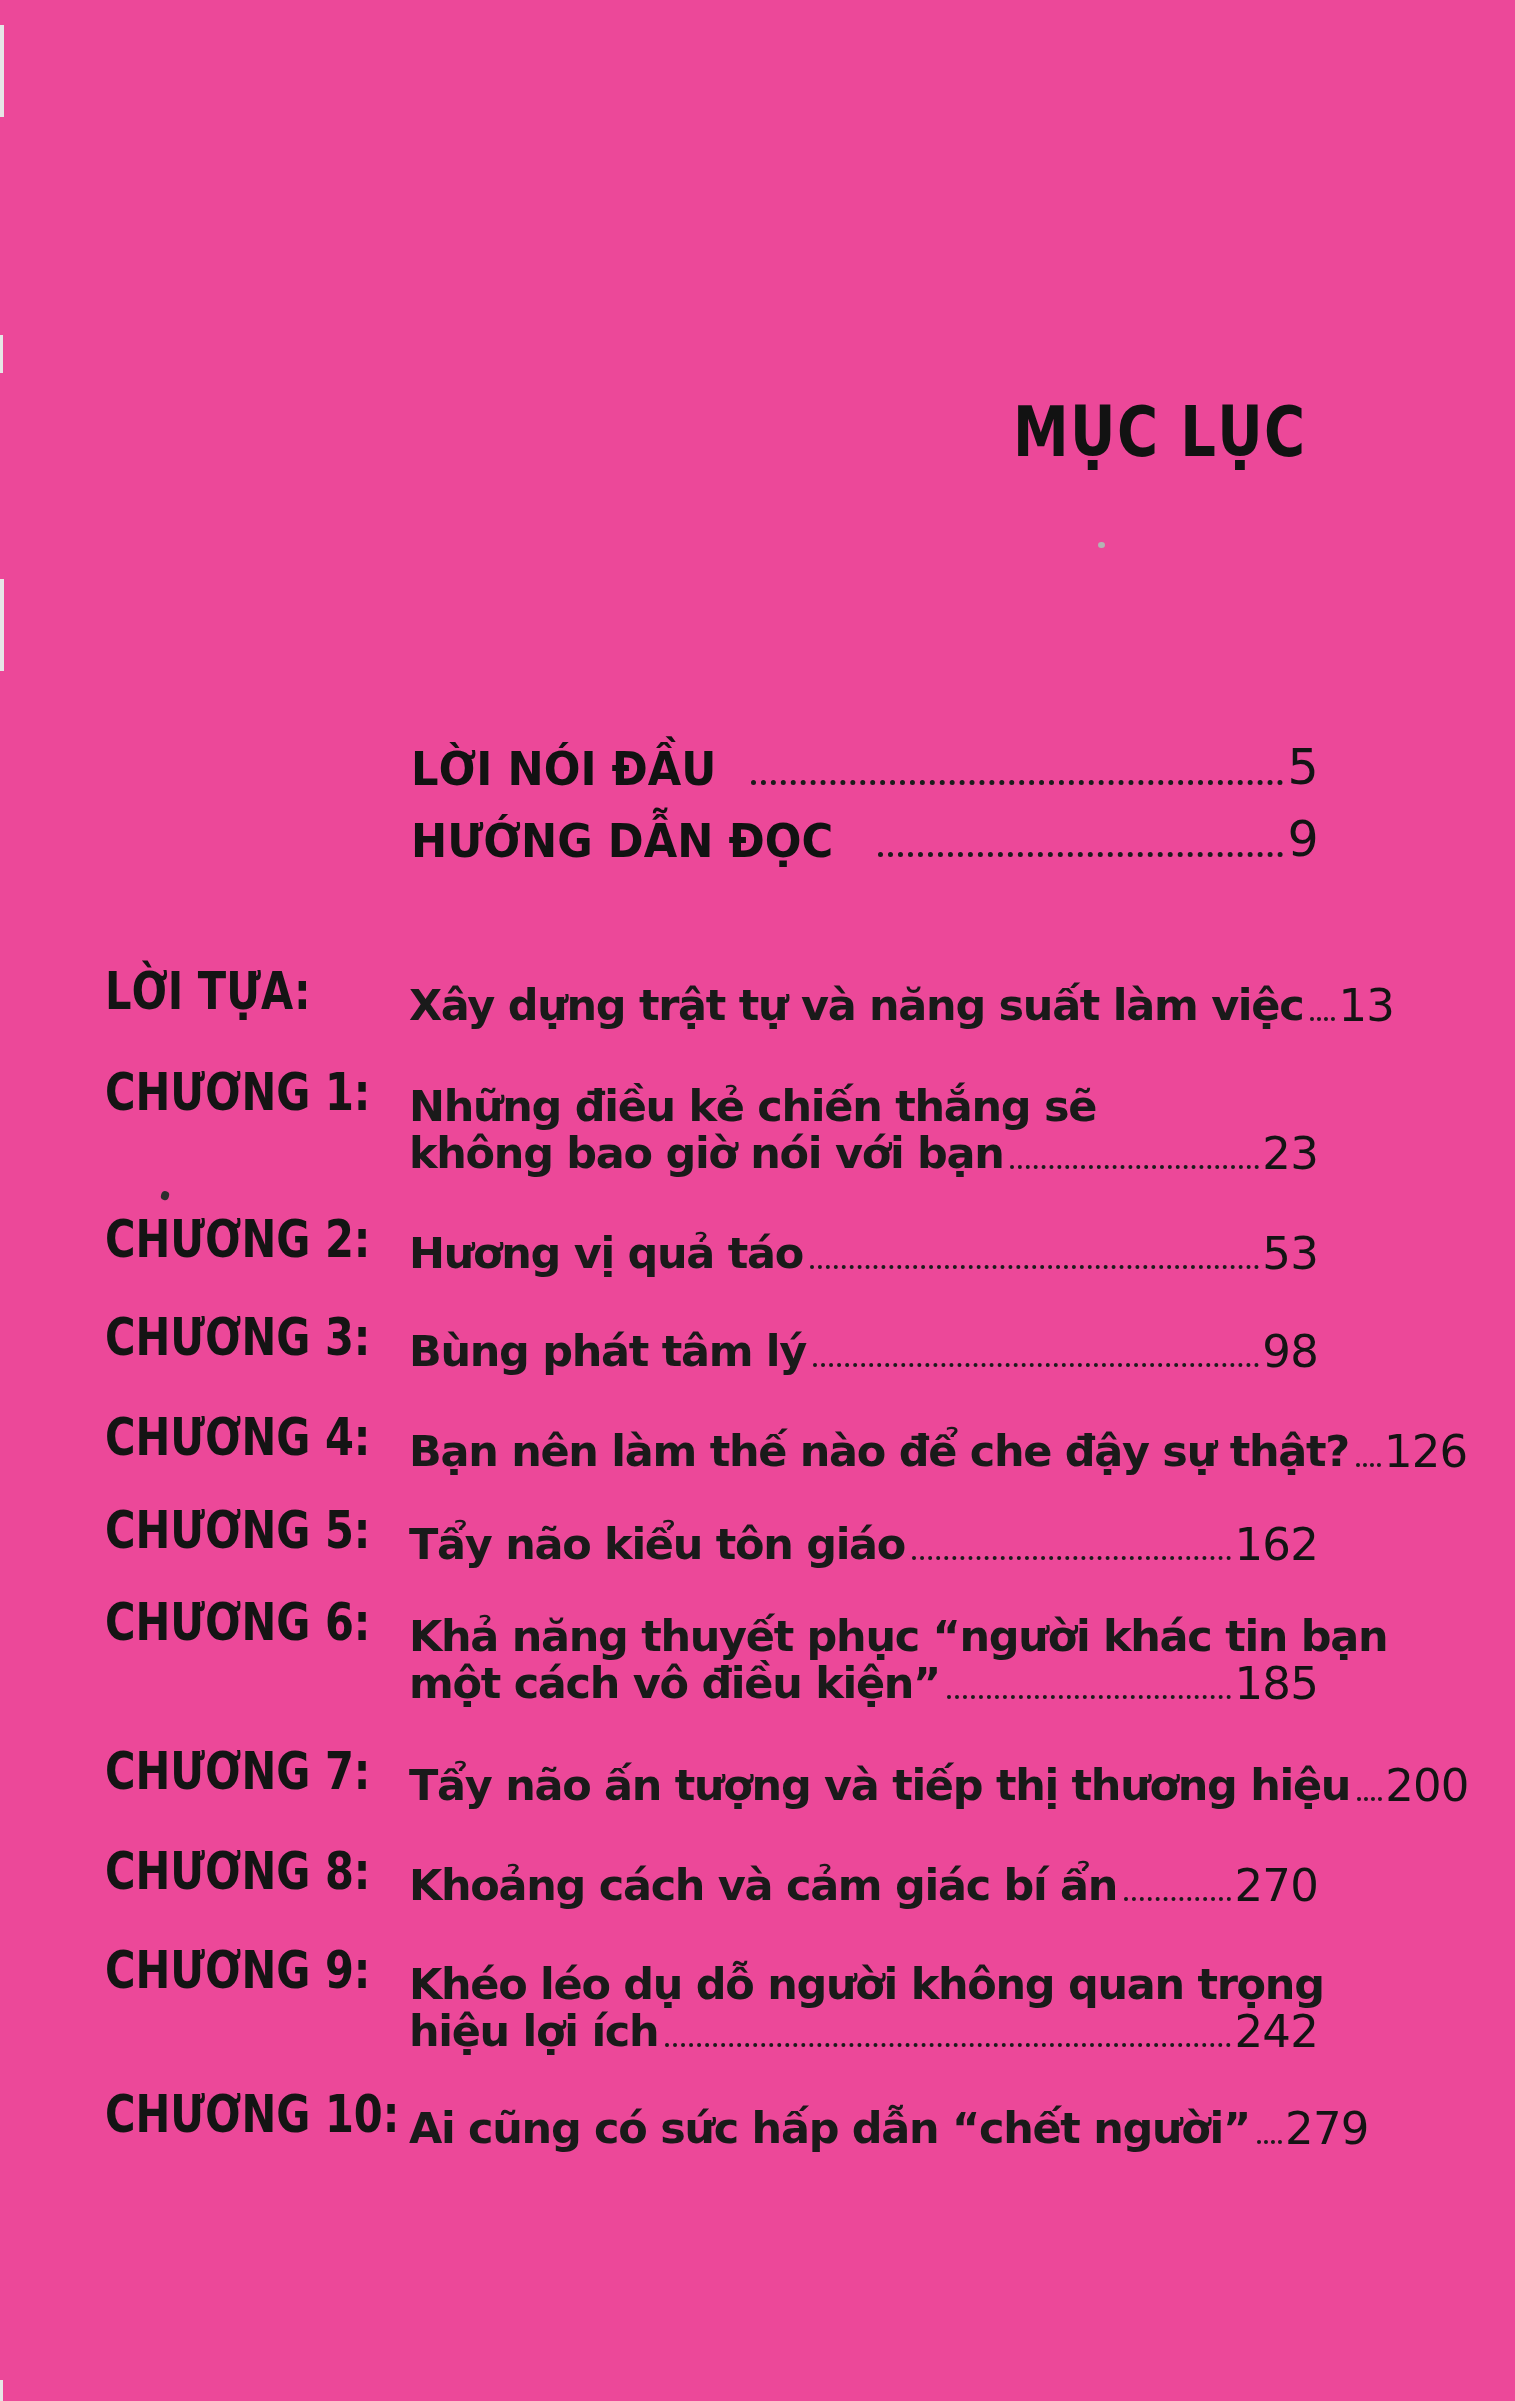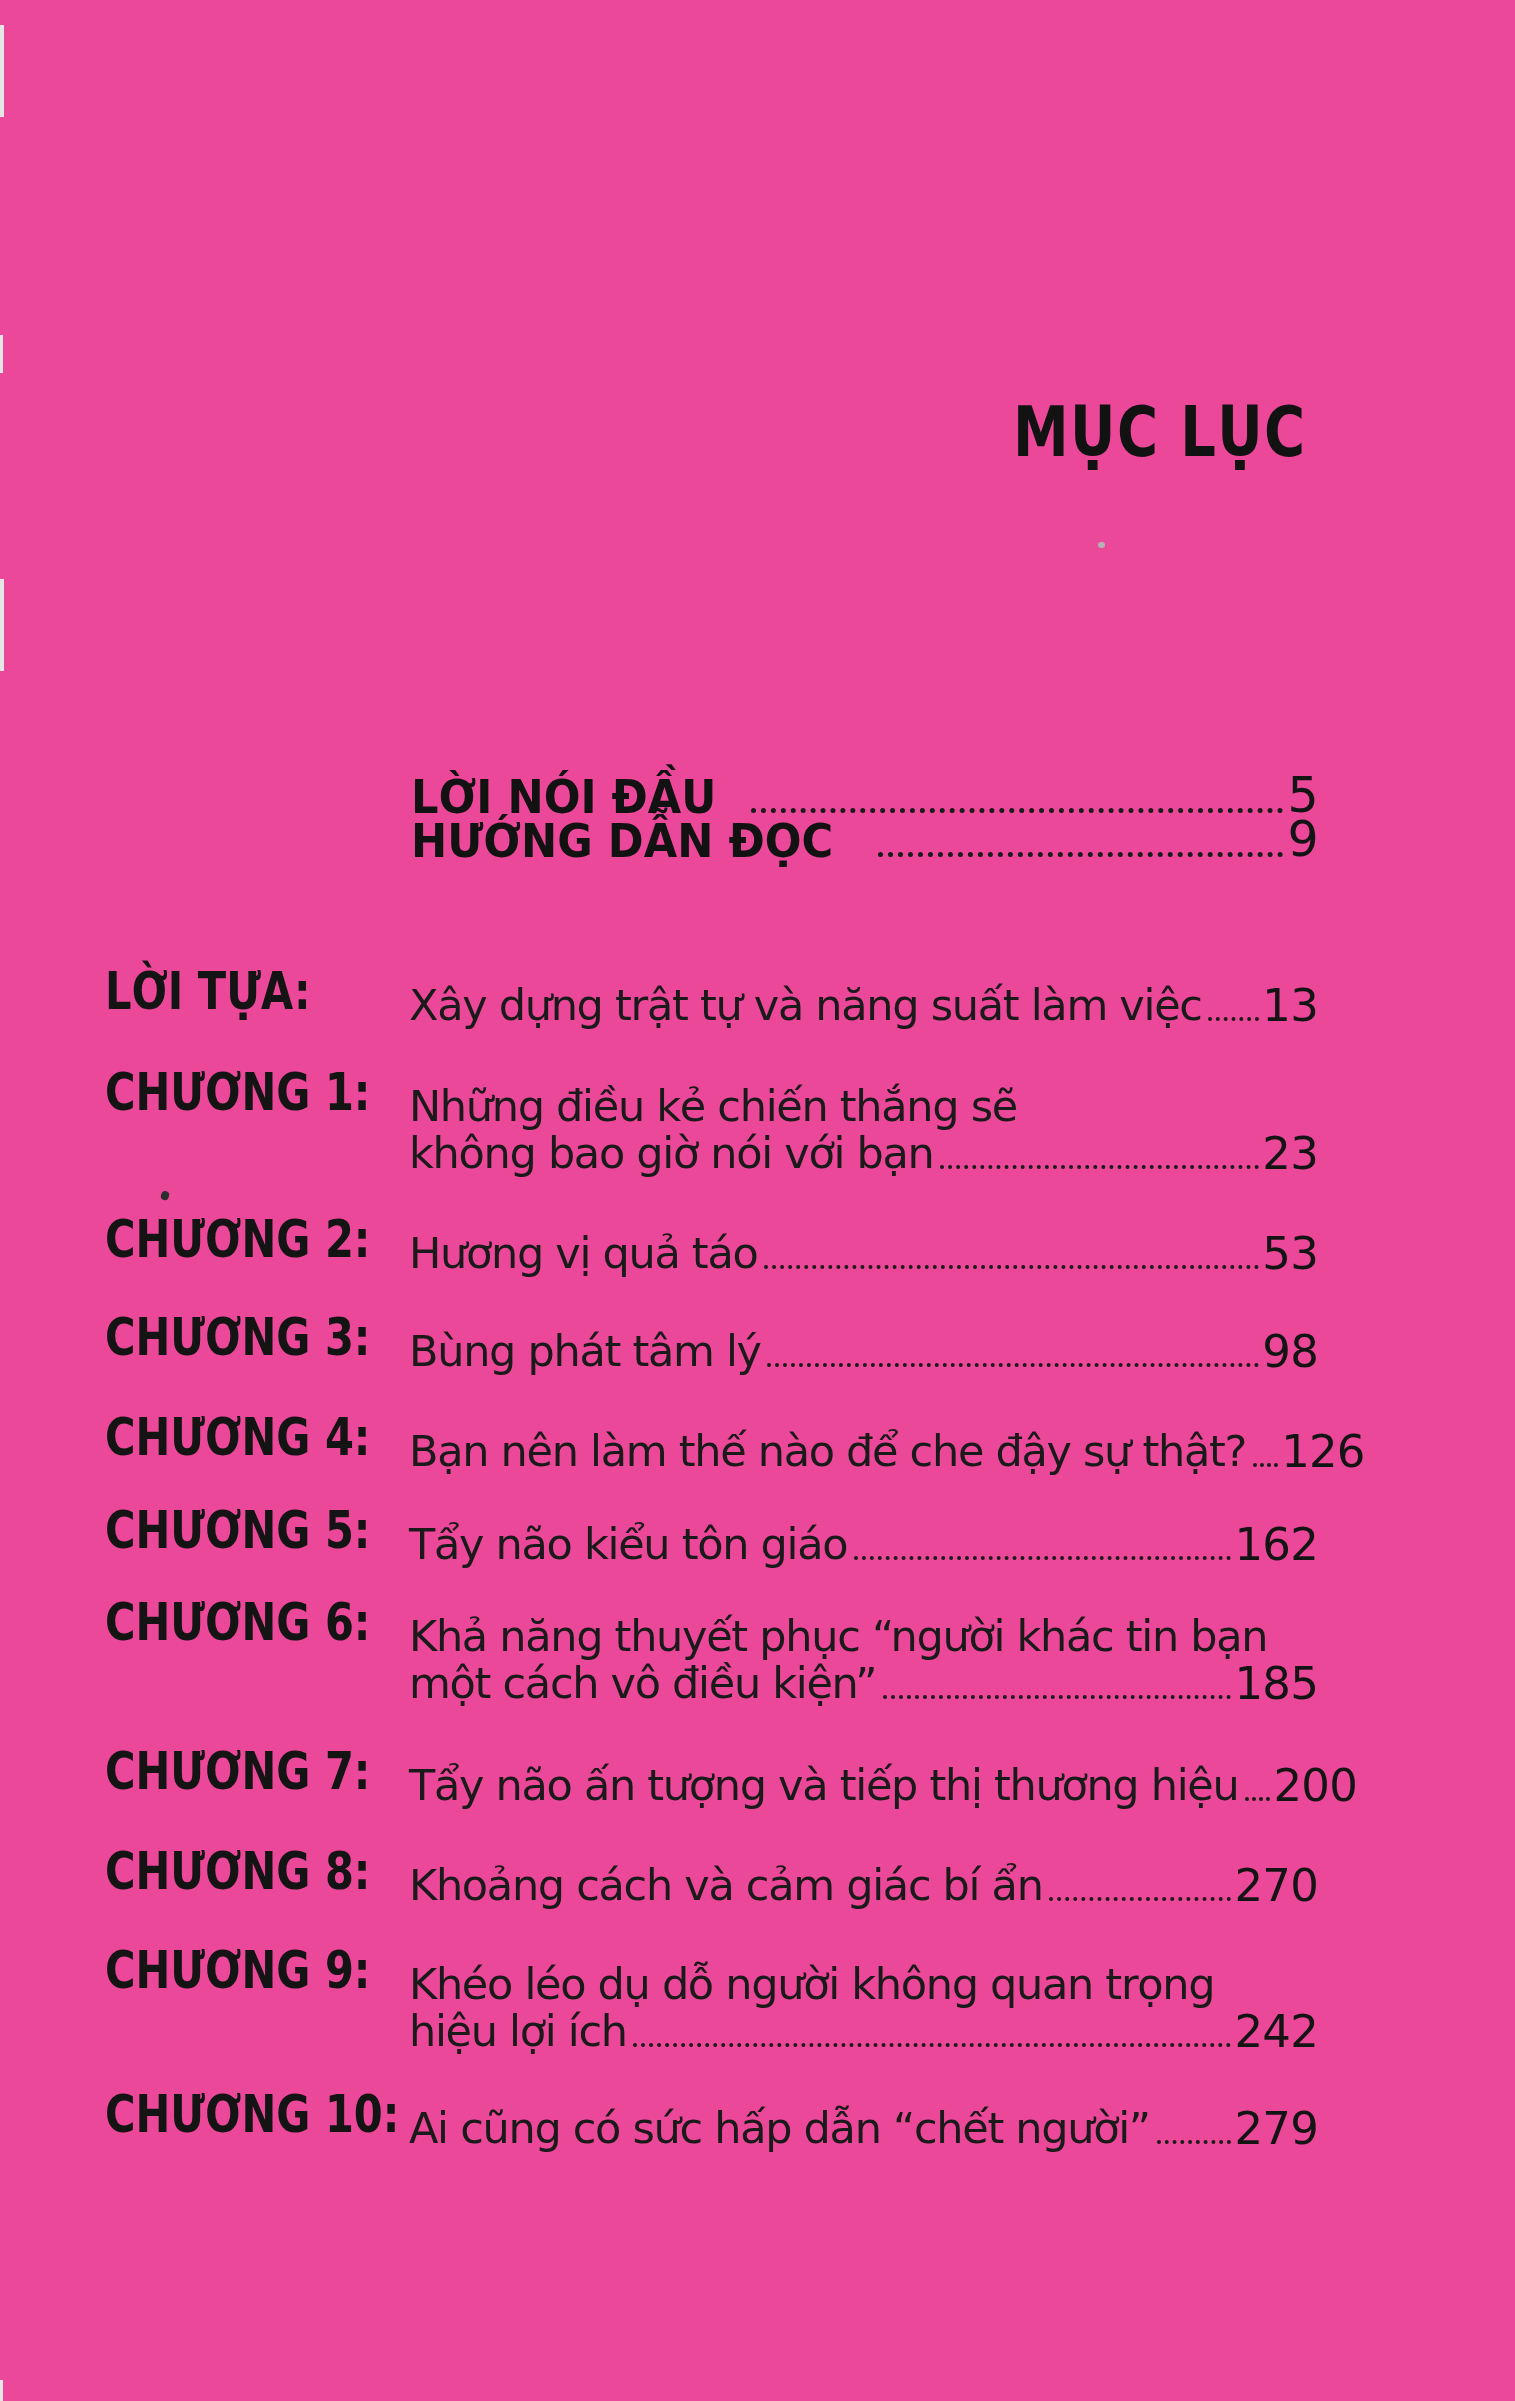--- a/index.html
+++ b/index.html
@@ -42,21 +42,21 @@
   .toc-row{position:absolute;left:0;width:1516px;}
   .chap-label{
     position:absolute;left:105px;top:0;
     font-size:52px;font-weight:900;line-height:1.1;
     white-space:nowrap;color:#141414;letter-spacing:0px;
     transform:scaleX(0.80);transform-origin:left top;
   }
   .entry{position:absolute;left:409px;top:18.4px;width:909px;}
   .line{height:47px;display:flex;align-items:flex-end;}
   .etext{
-    font-size:43px;font-weight:400;line-height:1.05;
+    font-size:43px;font-weight:700;line-height:1.05;
     letter-spacing:-1.3px;white-space:nowrap;color:#1a1a1a;
   }
   .leader{
     flex:1;height:0;
     border-bottom:4.2px dotted #1b1b1b;
     margin:0 3.4px 7.5px 6.7px;min-width:25px;
   }
   .pnum{
     font-size:45px;font-weight:400;line-height:1;
     letter-spacing:-0.8px;color:#141414;
@@ -74,21 +74,21 @@
 
   <div class="edge-streak" style="top:25px;width:4.2px;height:92px;"></div>
   <div class="edge-streak" style="top:335px;width:3.4px;height:38px;"></div>
   <div class="edge-streak" style="top:579px;width:4.2px;height:92px;"></div>
   <div class="edge-streak" style="top:2380px;width:3.4px;height:22px;"></div>
   <div class="speck speck-faint" style="left:1098px;top:542px;"></div>
   <div class="speck speck-ink" style="left:161px;top:1191px;"></div>
 
   <div class="book-title">MỤC LỤC</div>
 
-  <div class="fm-row" style="top:735px;margin-top:28px;">
+  <div class="fm-row" style="top:735px;">
     <span class="fm-label">LỜI NÓI ĐẦU</span>
     <span class="fm-leader"></span>
     <span class="fm-page">5</span>
   </div>
   <div class="fm-row" style="top:807px;">
     <span class="fm-label">HƯỚNG DẪN ĐỌC</span>
     <span class="fm-leader"></span>
     <span class="fm-page">9</span>
   </div>
 

